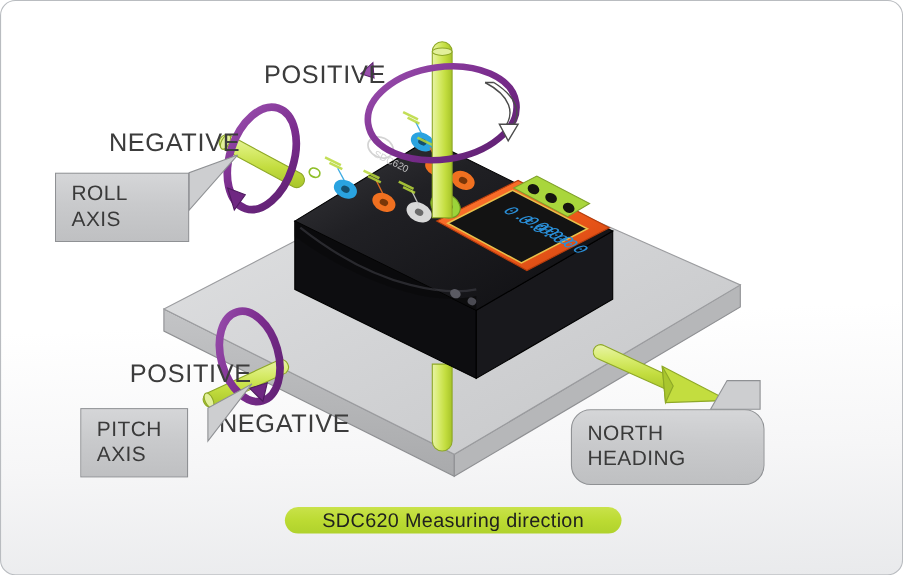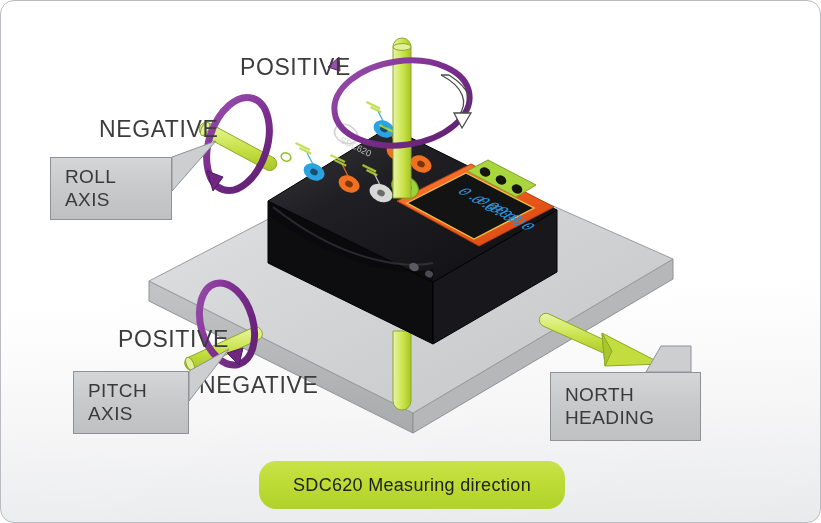--- a/index.html
+++ b/index.html
@@ -23,36 +23,36 @@
     border:1px solid #8f9194;
     color:#3a3a3a;
     font-size:19px;
     letter-spacing:.4px;
     line-height:1.22;
     padding:7px 30px 8px 14px;
     box-sizing:border-box;
     white-space:pre-line;
   }
   #callout-roll{left:49px;top:156px;width:122px;}
-  #callout-pitch{left:72px;top:370px;width:116px;}
-  #callout-north{left:549px;top:371px;width:151px;padding-top:10px;padding-bottom:11px;}
+  #callout-pitch{left:72px;top:370px;width:98px;}
+  #callout-north{left:518px;top:371px;width:176px;padding-top:10px;padding-bottom:11px;border-radius:18px;}
 
   
   .axlabel{
     position:absolute;color:#3c3c3c;font-size:23px;letter-spacing:.6px;white-space:nowrap;
   }
   #lbl-roll-negative{left:98px;top:115px;}
   #lbl-roll-positive{left:239px;top:53px;}
   #lbl-heading{left:466px;top:90px;}
   #lbl-pitch-positive{left:117px;top:325px;}
   #lbl-pitch-negative{left:198px;top:371px;}
 
   
   #caption{
-    position:absolute;left:258px;top:460px;width:306px;height:48px;
+    position:absolute;left:258px;top:460px;width:306px;height:24px;
     border-radius:17px;
     background:linear-gradient(180deg,#c9e24a 0%,#bcdb33 50%,#b0d22c 100%);
     color:#20211e;font-size:18px;letter-spacing:.3px;
     display:flex;align-items:center;justify-content:center;
   }
 </style>
 </head>
 <body>
 
 <div id="frame">

